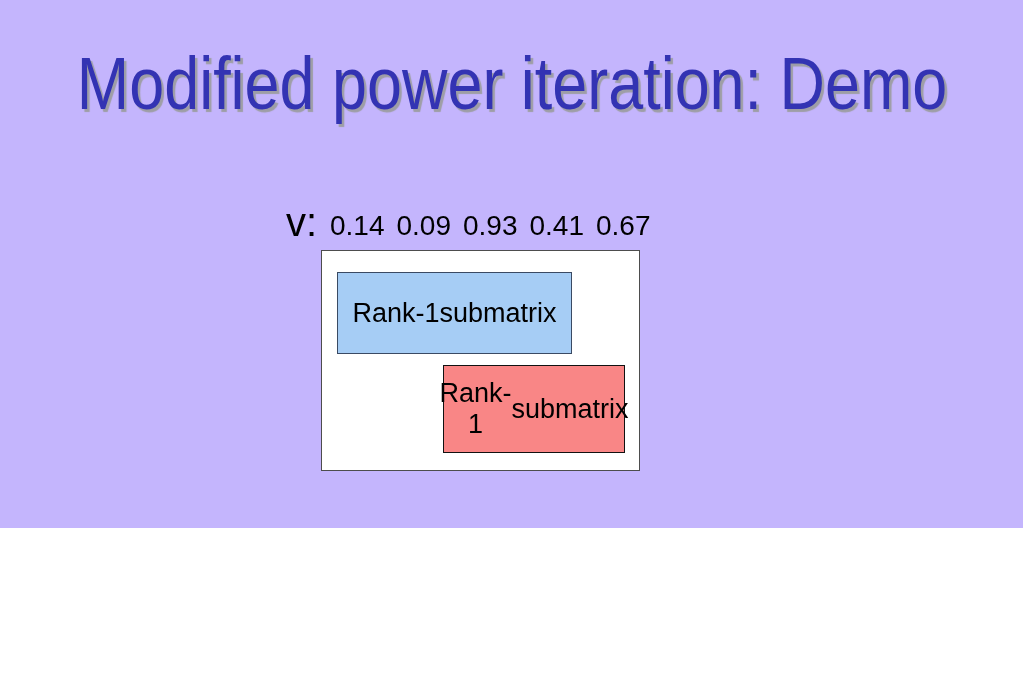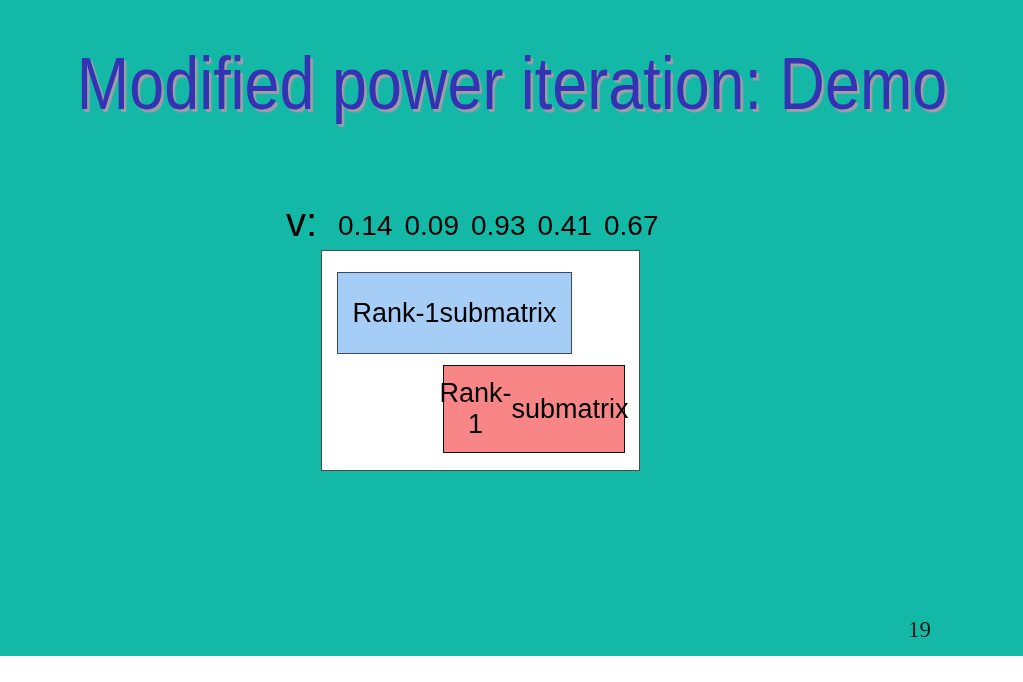--- a/index.html
+++ b/index.html
@@ -3,22 +3,22 @@
 <meta charset="utf-8">
 <style>
   html, body {
     margin: 0;
     padding: 0;
     background: #ffffff;
   }
   .slide {
     position: relative;
     width: 1023px;
-    height: 656px;
-    background: #14b8a6;
+    height: 528px;
+    background: #c4b5fd;
     overflow: hidden;
     font-family: "Liberation Sans", sans-serif;
     color: #000000;
   }
   .title-wrap {
     position: absolute;
     left: 0;
     top: 47px;
     width: 100%;
     text-align: center;
@@ -36,21 +36,21 @@
   .v-label {
     position: absolute;
     left: 286px;
     top: 202px;
     font-size: 40px;
     line-height: 40px;
     font-weight: normal;
   }
   .v-values {
     position: absolute;
-    left: 338px;
+    left: 330px;
     top: 212px;
     display: flex;
     gap: 12px;
     font-size: 28px;
     line-height: 28px;
   }
   .matrix {
     position: absolute;
     left: 321px;
     top: 250px;

